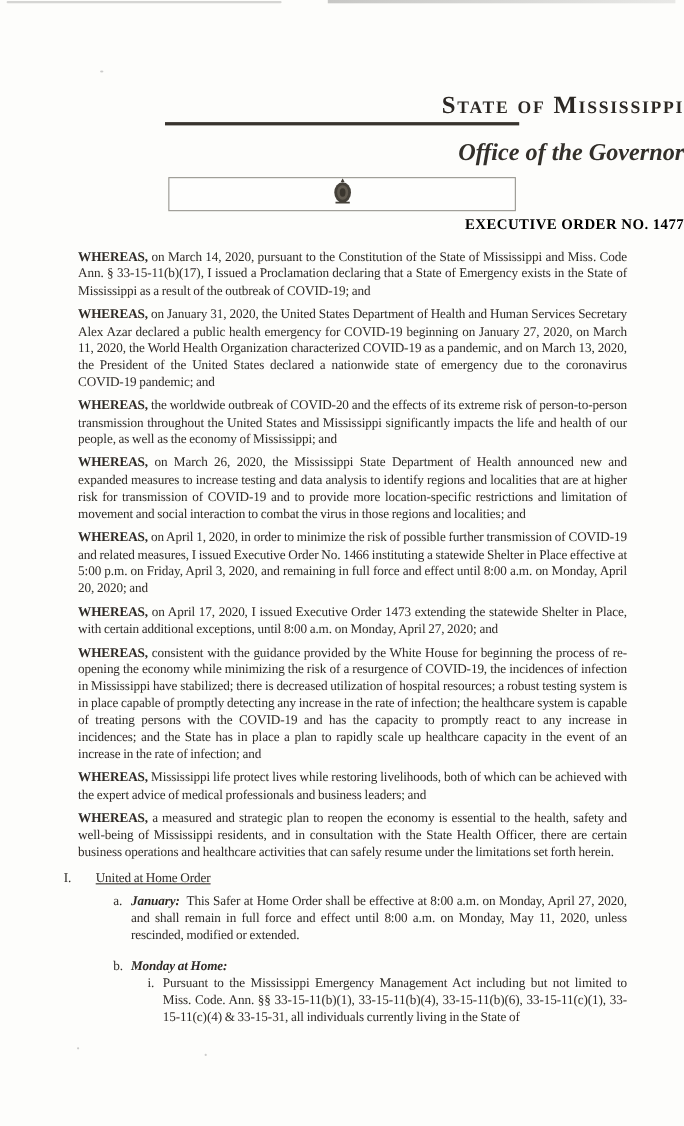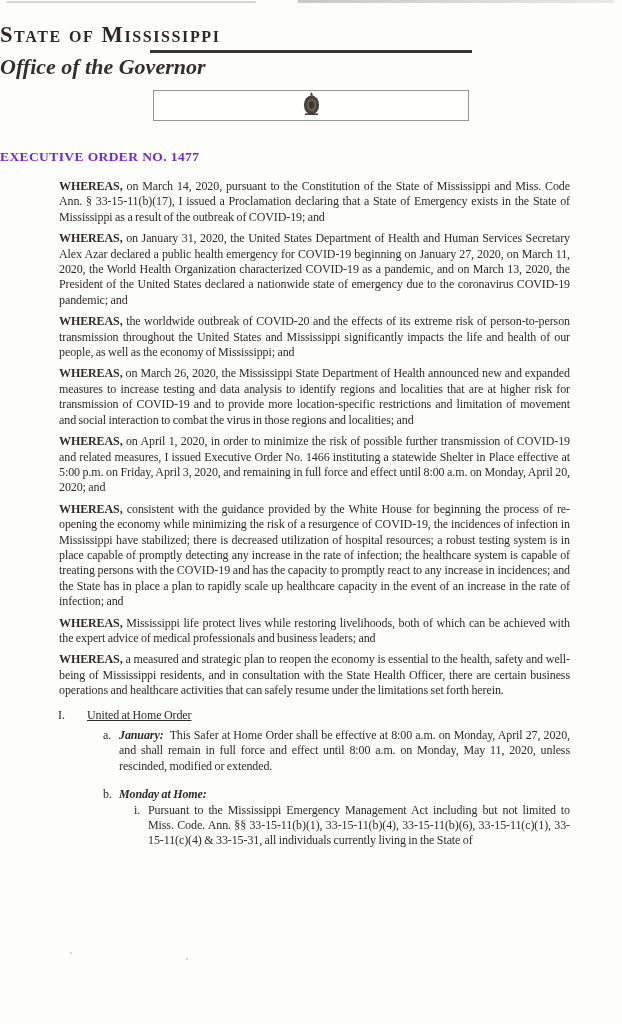--- a/index.html
+++ b/index.html
@@ -18,67 +18,67 @@
   
   .streak-a { position:absolute; top:1px; left:6px; width:250px; height:2px;
               background: rgba(110,110,108,.28); border-radius:1px; }
   .streak-b { position:absolute; top:0px; left:298px; width:316px; height:3px;
               background: linear-gradient(90deg, rgba(95,95,92,.34), rgba(140,140,138,.18)); }
   .speck { position:absolute; background: rgba(90,90,88,.30); border-radius:50%; }
   .speck1 { top:64px; left:91px; width:3px; height:2px; }
   .speck2 { top:952px; left:70px; width:2px; height:2px; }
   .speck3 { top:958px; left:186px; width:2px; height:2px; }
 
-  .header { text-align: left; padding-top: 23px; }
+  .header { text-align: right; padding-top: 84px; }
   .state-title {
     font-variant: small-caps;
     font-size: 22.5px;
     font-weight: 600;
     letter-spacing: 1.6px;
     color: #2c2824;
     line-height: 1.05;
   }
   .header-rule {
     width: 322px; height: 3.2px;
     margin: 3px auto 1px auto;
     background: #38342e;
   }
   .office-subtitle {
     font-style: italic;
     font-size: 22px;
     font-weight: 600;
     color: #33302b;
     line-height: 1.1;
-    margin-top: 2px;
+    margin-top: 12px;
   }
   .seal-box {
     width: 316px; height: 31px;
     margin: 11px auto 0 auto;
     border: 1px solid #97958e;
     background: #fefefd;
     display: flex; align-items: center; justify-content: center;
     box-sizing: border-box;
   }
   .order-title {
-    margin-top: 28px;
+    margin-top: 4px;
     font-weight: bold;
     font-size: 13.5px;
     letter-spacing: 0.4px;
-    color: #6d28d9;
+    color: #000000;
   }
 
   .doc-body {
     margin: 14px 52px 0 55px;
     font-size: 12px;
     line-height: 15.4px;
     letter-spacing: -0.1px;
     word-spacing: -0.4px;
     text-align: justify;
   }
-  .para { margin: 0 0 6px 4px; }
+  .para { margin: 0 0 6px 16px; }
   .lead { font-weight: bold; }
 
   .section-block { margin-top: 9px; }
   .section-row { display: flex; }
   .roman-label { width: 32px; flex: 0 0 32px; padding-left: 3px; box-sizing: border-box; }
   .section-heading { text-decoration: underline; }
 
   .items { margin-left: 48px; margin-top: 5px; }
   .item-row { display: flex; margin-bottom: 0; }
   .item-label { width: 16px; flex: 0 0 16px; }
@@ -118,20 +118,21 @@
     </div>
     <div class="order-title">EXECUTIVE ORDER NO.  1477</div>
   </div>
 
   <div class="doc-body">
     <p class="para"><span class="lead">WHEREAS,</span> <span>on March 14, 2020, pursuant to the Constitution of the State of Mississippi and Miss. Code Ann. § 33-15-11(b)(17), I issued a Proclamation declaring that a State of Emergency exists in the State of Mississippi as a result of the outbreak of COVID-19; and</span></p>
     <p class="para"><span class="lead">WHEREAS,</span> <span>on January 31, 2020, the United States Department of Health and Human Services Secretary Alex Azar declared a public health emergency for COVID-19 beginning on January 27, 2020, on March 11, 2020, the World Health Organization characterized COVID-19 as a pandemic, and on March 13, 2020, the President of the United States declared a nationwide state of emergency due to the coronavirus COVID-19 pandemic; and</span></p>
     <p class="para"><span class="lead">WHEREAS,</span> <span>the worldwide outbreak of COVID-20 and the effects of its extreme risk of person-to-person transmission throughout the United States and Mississippi significantly impacts the life and health of our people, as well as the economy of Mississippi; and</span></p>
     <p class="para"><span class="lead">WHEREAS,</span> <span>on March 26, 2020, the Mississippi State Department of Health announced new and expanded measures to increase testing and data analysis to identify regions and localities that are at higher risk for transmission of COVID-19 and to provide more location-specific restrictions and limitation of movement and social interaction to combat the virus in those regions and localities; and</span></p>
     <p class="para"><span class="lead">WHEREAS,</span> <span>on April 1, 2020, in order to minimize the risk of possible further transmission of COVID-19 and related measures, I issued Executive Order No. 1466 instituting a statewide Shelter in Place effective at 5:00 p.m. on Friday, April 3, 2020, and remaining in full force and effect until 8:00 a.m. on Monday, April 20, 2020; and</span></p>
+    <p class="para"><span class="lead">WHEREAS,</span> <span>on April 17, 2020, I issued Executive Order 1473 extending the statewide Shelter in Place, with certain additional exceptions, until 8:00 a.m. on Monday, April 27, 2020; and</span></p>
     <p class="para"><span class="lead">WHEREAS,</span> <span>consistent with the guidance provided by the White House for beginning the process of re-opening the economy while minimizing the risk of a resurgence of COVID-19, the incidences of infection in Mississippi have stabilized; there is decreased utilization of hospital resources; a robust testing system is in place capable of promptly detecting any increase in the rate of infection; the healthcare system is capable of treating persons with the COVID-19 and has the capacity to promptly react to any increase in incidences; and the State has in place a plan to rapidly scale up healthcare capacity in the event of an increase in the rate of infection; and</span></p>
     <p class="para"><span class="lead">WHEREAS,</span> <span>Mississippi life protect lives while restoring livelihoods, both of which can be achieved with the expert advice of medical professionals and business leaders; and</span></p>
     <p class="para"><span class="lead">WHEREAS,</span> <span>a measured and strategic plan to reopen the economy is essential to the health, safety and well-being of Mississippi residents, and in consultation with the State Health Officer, there are certain business operations and healthcare activities that can safely resume under the limitations set forth herein.</span></p>
 
 
     <div class="section-block">
       <div class="section-row">
         <span class="roman-label">I.</span>
         <span class="section-heading">United at Home Order</span>
       </div>

